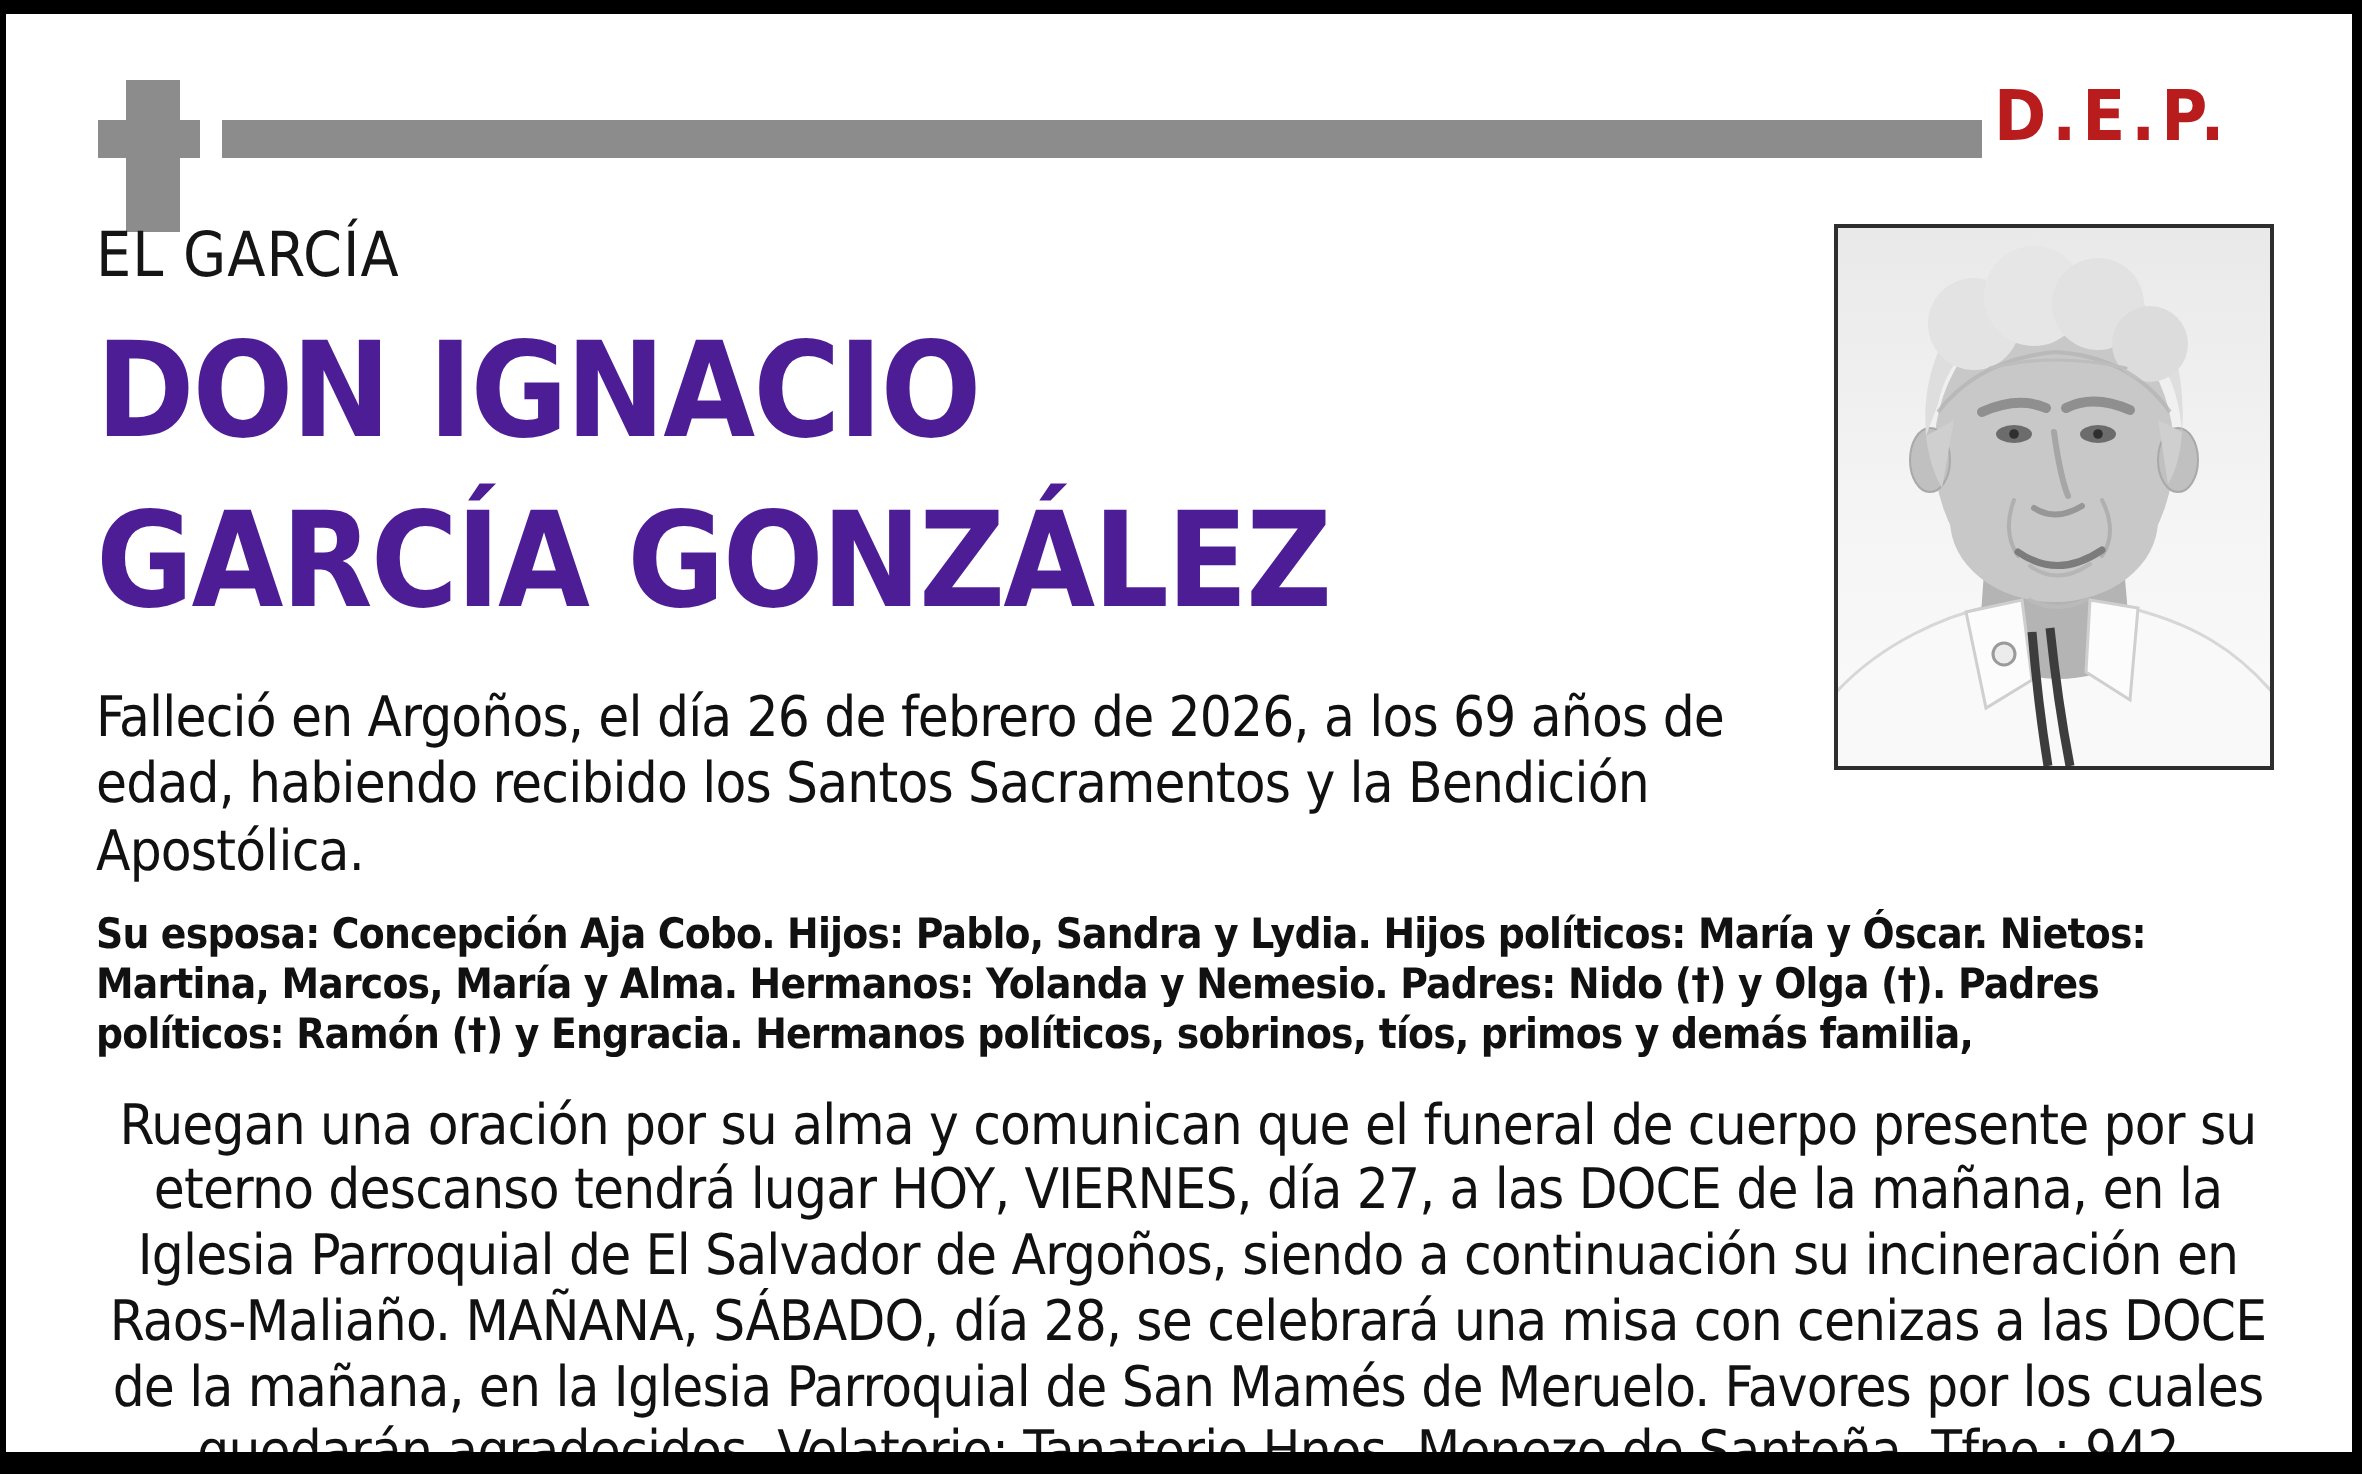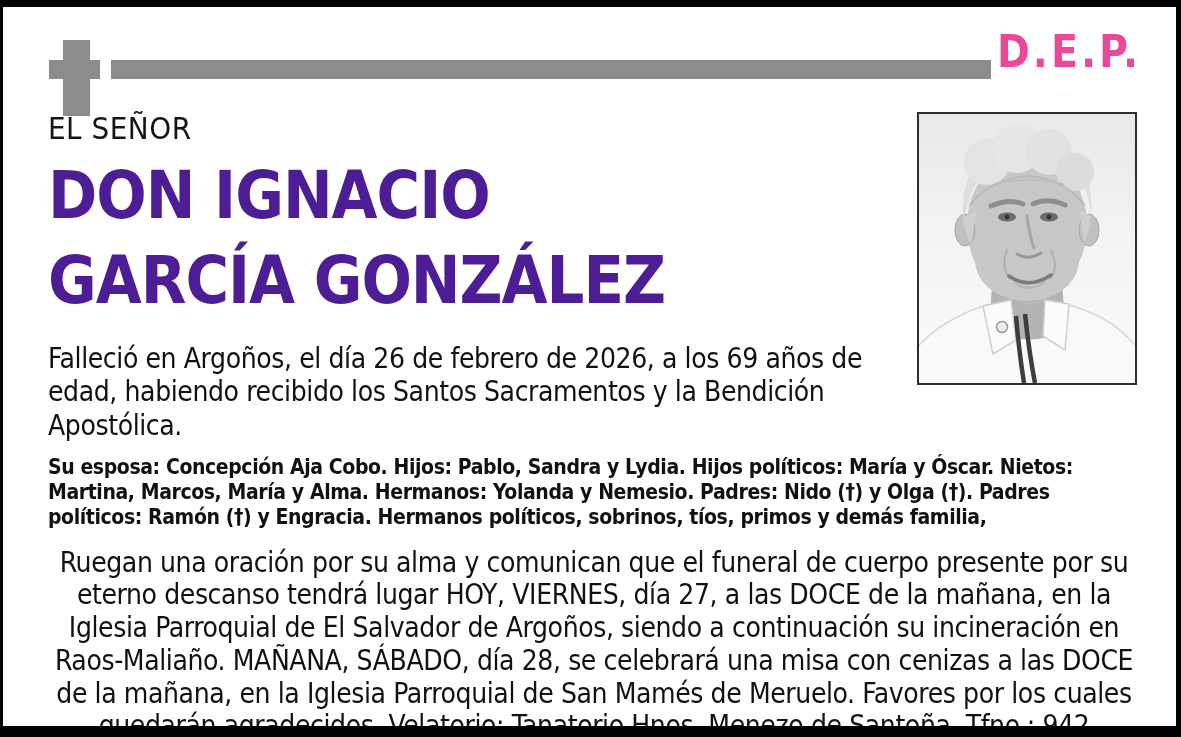--- a/index.html
+++ b/index.html
@@ -24,23 +24,23 @@
   }
   .cross-h {
     position: absolute; left: 46px; top: 53px;
     width: 51px; height: 19px; background: #8c8c8c;
   }
   .rule {
     position: absolute; left: 108px; top: 53px;
     width: 880px; height: 19px; background: #8c8c8c;
   }
   .dep {
-    position: absolute; left: 994px; top: 19px;
-    font-size: 44px; font-weight: bold;
-    color: #ec4899; letter-spacing: 3px;
+    position: absolute; left: 994px; top: 32px;
+    font-size: 35px; font-weight: bold;
+    color: #b91c1c; letter-spacing: 3px;
     font-stretch: condensed;
   }
 
   
   .photo {
     position: absolute; left: 914px; top: 105px;
     width: 220px; height: 273px; margin: 0;
     border: 2px solid #2e2e2e;
     box-sizing: border-box;
     background: #f3f3f3;
@@ -159,21 +159,21 @@
         <path d="M64,192 L92,186 L97,226 L74,240 Z" fill="#fcfcfc" stroke="#cfcfcf" stroke-width="1.5"></path>
         <path d="M150,190 L126,186 L124,222 L146,236 Z" fill="#fcfcfc" stroke="#cfcfcf" stroke-width="1.5"></path>
         <circle cx="83" cy="213" r="5.5" fill="#ececec" stroke="#9a9a9a" stroke-width="1.5"></circle>
         <path d="M97,202 Q100,238 105,269" stroke="#3d3d3d" stroke-width="4.5" fill="none"></path>
         <path d="M106,200 Q110,238 116,269" stroke="#3d3d3d" stroke-width="4.5" fill="none"></path>
       </g>
     </svg>
   </figure>
 
   <main class="content">
-    <div class="honorific">EL SEÑOR</div>
+    <div class="honorific">EL GARCÍA</div>
     <h1 class="name">DON IGNACIO
 GARCÍA GONZÁLEZ</h1>
     <p class="death">Falleció en Argoños, el día 26 de febrero de 2026, a los 69 años de edad, habiendo recibido los Santos Sacramentos y la Bendición Apostólica.</p>
     <p class="family">Su esposa: Concepción Aja Cobo. Hijos: Pablo, Sandra y Lydia. Hijos políticos: María y Óscar. Nietos: Martina, Marcos, María y Alma. Hermanos: Yolanda y Nemesio. Padres: Nido (†) y Olga (†). Padres políticos: Ramón (†) y Engracia. Hermanos políticos, sobrinos, tíos, primos y demás familia,</p>
     <p class="announce">Ruegan una oración por su alma y comunican que el funeral de cuerpo presente por su eterno descanso tendrá lugar HOY, VIERNES, día 27, a las DOCE de la mañana, en la Iglesia Parroquial de El Salvador de Argoños, siendo a continuación su incineración en Raos-Maliaño. MAÑANA, SÁBADO, día 28, se celebrará una misa con cenizas a las DOCE de la mañana, en la Iglesia Parroquial de San Mamés de Meruelo. Favores por los cuales quedarán agradecidos. Velatorio: Tanatorio Hnos. Menezo de Santoña. Tfno.: 942 660004.</p>
     <p class="placedate">Argoños - San Mamés de Meruelo, 27 de febrero de 2026.</p>
 
   </main>
 
 </div>

